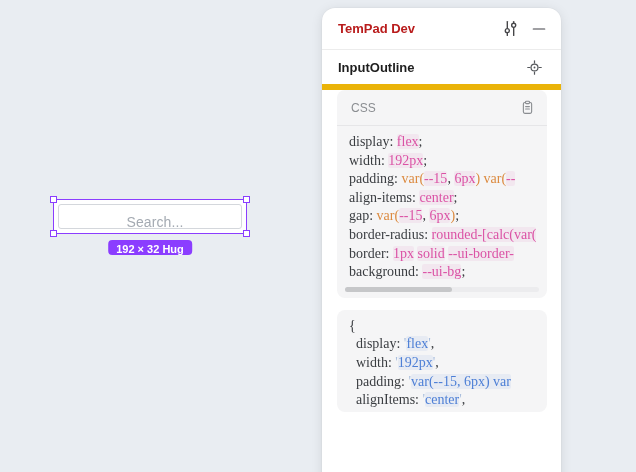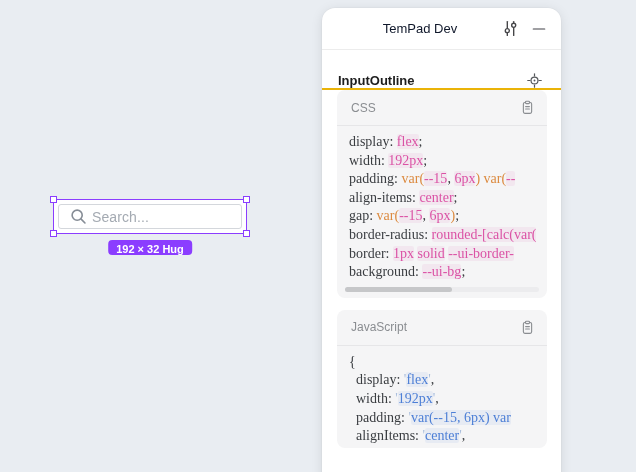--- a/index.html
+++ b/index.html
@@ -20,47 +20,48 @@
     position: absolute; width: 7px; height: 7px;
     background: #ffffff; border: 1.2px solid #8b3dff;
   }
   .handle.tl { left: -4px; top: -4px; }
   .handle.tr { right: -4px; top: -4px; }
   .handle.bl { left: -4px; bottom: -4px; }
   .handle.br { right: -4px; bottom: -4px; }
   .input-box {
     position: absolute; left: 4px; top: 4px; right: 4px; bottom: 4px;
     border: 1px solid #d4d7dc; border-radius: 3px;
-    display: flex; align-items: center; gap: 4px; padding-left: 10px;
+    display: flex; align-items: center; gap: 9px; padding-left: 10px;
     background: #fff;
+    flex-direction: column;
   }
   .placeholder { color: #a4aab2; font-size: 14px; letter-spacing: .1px; }
   .dim-badge {
     position: absolute; top: 40px; left: 50%; transform: translateX(-50%);
     background: #8b3dff; color: #fff; font-size: 11px; font-weight: 700;
     padding: 3px 8px 0; border-radius: 4px; white-space: nowrap;
   }
 
   
   .panel {
     position: absolute; left: 322px; top: 8px; width: 239px; height: 480px;
     background: #ffffff; border-radius: 13px;
     box-shadow: 0 2px 12px rgba(0,0,0,.10), 0 0 0 .5px rgba(0,0,0,.04);
   }
   .panel-header {
     height: 42px; display: flex; align-items: center;
     padding: 0 15px 0 16px; border-bottom: 1px solid #ececec;
   }
-  .panel-title { font-size: 13px; font-weight: 400; color: #0f172a; flex: 1; text-align: center; }
+  .panel-title { font-size: 13px; font-weight: 700; color: #b91c1c; flex: 1; }
   .hdr-icons { display: flex; align-items: center; gap: 13px; }
   .icon-btn { display: flex; align-items: center; justify-content: center; cursor: pointer; background: none; border: none; padding: 0; }
 
   .component-row {
-    height: 40px; display: flex; align-items: flex-end;
-    padding: 0 19px 0 16px; border-bottom: 2px solid #eab308;
+    height: 40px; display: flex; align-items: center;
+    padding: 0 19px 0 16px; border-bottom: 6px solid #eab308;
   }
   .component-name { font-size: 13px; font-weight: 700; color: #1e1e1e; flex: 1; }
 
   .section-title {
     font-size: 13px; font-weight: 700; color: #1e1e1e;
     padding: 14px 16px 11px;
   }
 
   .code-block {
     margin: 0 14px 12px 15px; background: #f5f5f6; border-radius: 8px;
@@ -153,27 +154,16 @@
               <line x1="6" y1="9.6" x2="10" y2="9.6"></line>
             </svg>
           </button>
         </div>
         <div class="code-area"><div><span>display</span><span>: </span><span class="tok-v">flex</span><span>;</span></div><div><span>width</span><span>: </span><span class="tok-v">192px</span><span>;</span></div><div><span>padding</span><span>: </span><span class="tok-f">var(</span><span class="tok-v">--15</span><span>, </span><span class="tok-v">6px</span><span class="tok-f">)</span><span> </span><span class="tok-f">var(</span><span class="tok-v">--</span></div><div><span>align-items</span><span>: </span><span class="tok-v">center</span><span>;</span></div><div><span>gap</span><span>: </span><span class="tok-f">var(</span><span class="tok-v">--15</span><span>, </span><span class="tok-v">6px</span><span class="tok-f">)</span><span>;</span></div><div><span>border-radius</span><span>: </span><span class="tok-v">rounded-[calc(var(</span></div><div><span>border</span><span>: </span><span class="tok-v">1px</span><span> </span><span class="tok-v">solid</span><span> </span><span class="tok-v">--ui-border-</span></div><div><span>background</span><span>: </span><span class="tok-v">--ui-bg</span><span>;</span></div></div>
         <div class="hscrollbar">
           <div class="thumb"></div>
         </div>
       </section>
       <section class="code-block">
-        <div class="code-block-header">
-          <span class="code-block-label">JavaScript</span>
-          <button class="icon-btn">
-            <svg width="15" height="15" viewBox="0 0 16 16" fill="none" stroke="#8a8d91" stroke-width="1.2" stroke-linecap="round">
-              <rect x="3.6" y="2.6" width="8.8" height="11.6" rx="1.6"></rect>
-              <rect x="5.9" y="1.3" width="4.2" height="2.6" rx="0.9" fill="#f5f5f6"></rect>
-              <line x1="6" y1="7" x2="10" y2="7"></line>
-              <line x1="6" y1="9.6" x2="10" y2="9.6"></line>
-            </svg>
-          </button>
-        </div>
         <div class="code-area"><div><span>{</span></div><div><span>  display</span><span>: </span><span class="tok-q">'</span><span class="tok-s">flex</span><span class="tok-q">'</span><span>,</span></div><div><span>  width</span><span>: </span><span class="tok-q">'</span><span class="tok-s">192px</span><span class="tok-q">'</span><span>,</span></div><div><span>  padding</span><span>: </span><span class="tok-q">'</span><span class="tok-s">var(--15, 6px) var</span></div><div><span>  alignItems</span><span>: </span><span class="tok-q">'</span><span class="tok-s">center</span><span class="tok-q">'</span><span>,</span></div></div>
       </section>
     </div>
 </aside>
 
 </body></html>

